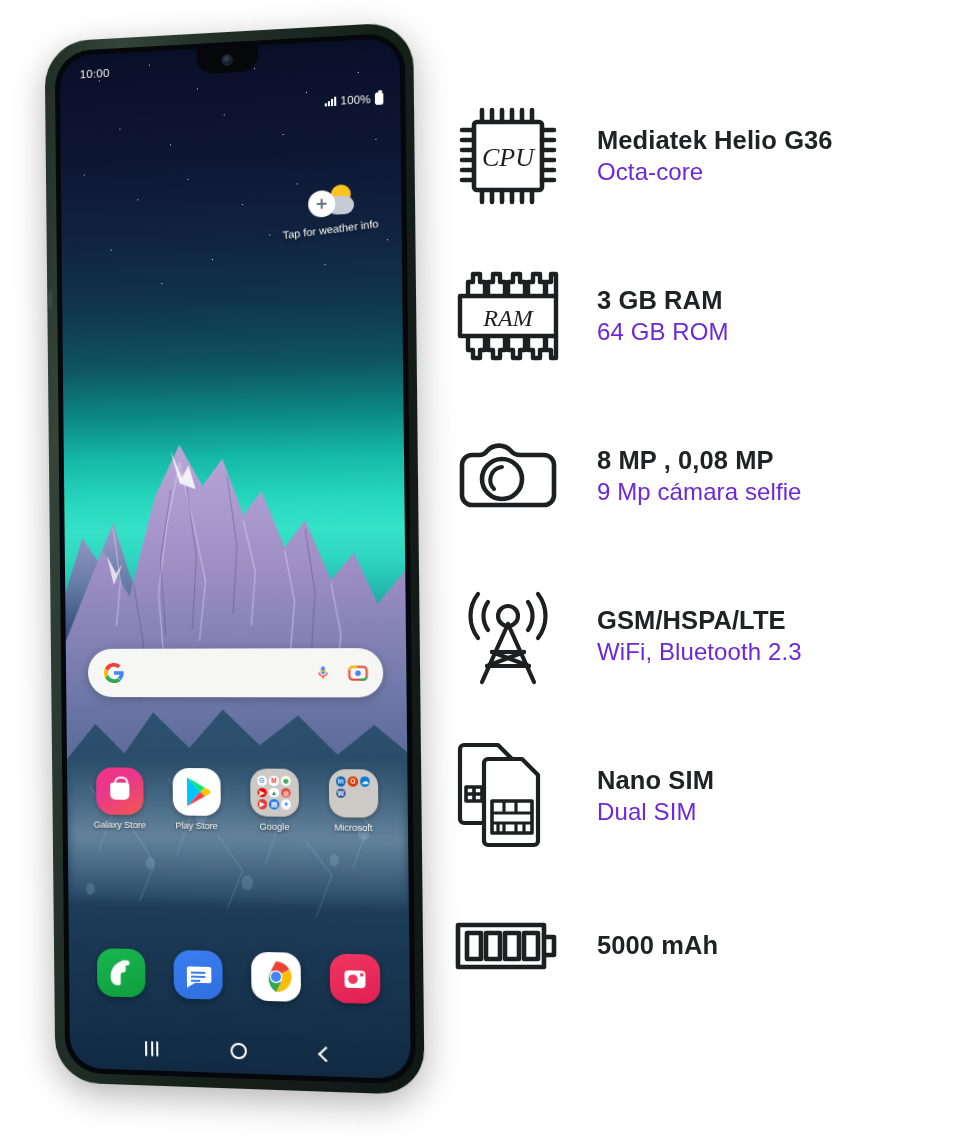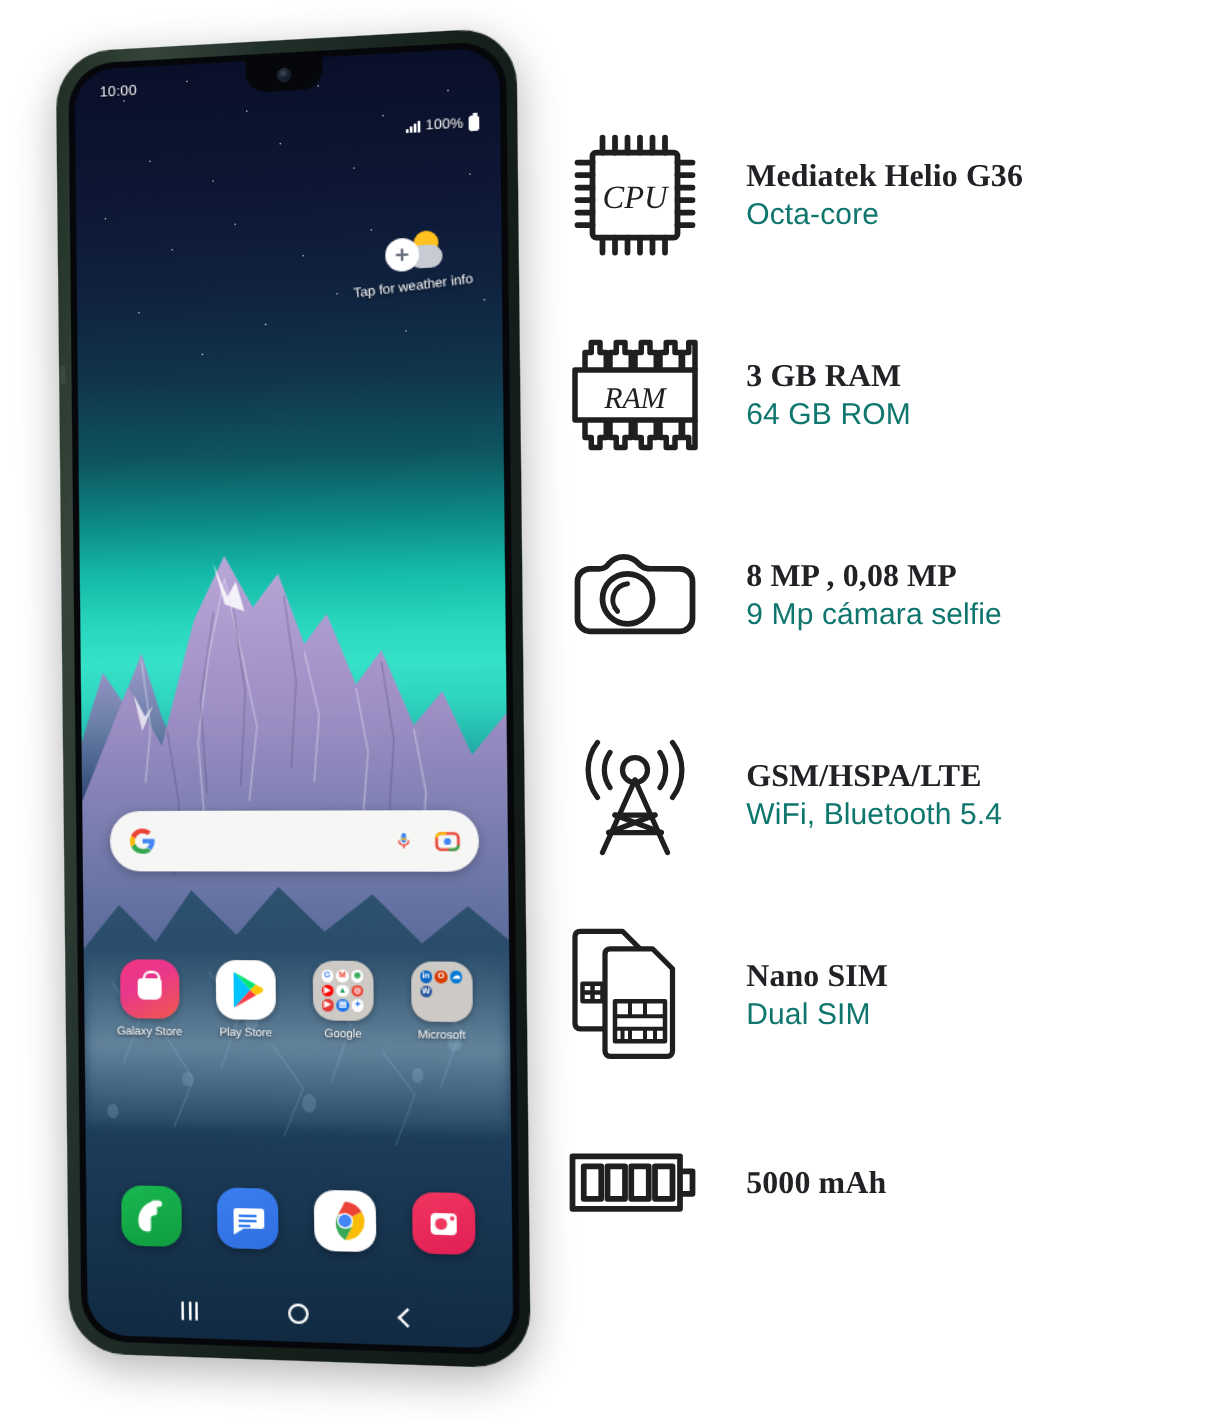--- a/index.html
+++ b/index.html
@@ -265,25 +265,24 @@
   .spec-icon {
     width: 125px; flex: 0 0 125px;
     display: flex; align-items: center; justify-content: center;
   }
   .spec-text { padding-left: 27px; }
   .spec-title {
     font-size: 25.5px; font-weight: bold;
     color: #202225; letter-spacing: 0.1px;
     line-height: 1.24;
     white-space: nowrap;
-    font-family: Liberation Serif, serif;
   }
   .spec-sub {
     font-size: 24px; font-weight: normal;
-    color: #0f766e; letter-spacing: 0.1px;
+    color: #6d28d9; letter-spacing: 0.1px;
     line-height: 1.3;
     white-space: nowrap;
   }
   .spec-icon svg { display: block; }
 </style>
 </head>
 <body>
 
 <div id="page">
 
@@ -582,21 +581,21 @@
             <path d="M26 58 a36 36 0 0 1 0 -44"></path>
             <path d="M86 14 a36 36 0 0 1 0 44"></path>
             <path d="M56 44 L30 102 M56 44 L82 102"></path>
             <path d="M40 72 L72 72 M35 86 L77 86"></path>
             <path d="M40 72 L77 86 M72 72 L35 86"></path>
           </g>
         </svg>
       </div>
       <div class="spec-text">
         <div class="spec-title">GSM/HSPA/LTE</div>
-        <div class="spec-sub">WiFi, Bluetooth 5.4</div>
+        <div class="spec-sub">WiFi, Bluetooth 2.3</div>
       </div>
     </div>
 
     <div class="spec-row">
       <div class="spec-icon">
         <svg width="112" height="118" viewBox="0 0 112 118">
           <g stroke="#1d1f21" stroke-width="4.2" fill="#fff" stroke-linejoin="round">
             <path d="M8 12 a4 4 0 0 1 4 -4 h34 l16 16 v58 a4 4 0 0 1 -4 4 h-46 a4 4 0 0 1 -4 -4 z"></path>
             <path d="M14 50 h16 v14 h-16 z M22 50 v14 M14 57 h16" stroke-width="3.6" fill="none"></path>
             <path d="M32 26 a4 4 0 0 1 4 -4 h34 l16 16 v66 a4 4 0 0 1 -4 4 h-46 a4 4 0 0 1 -4 -4 z"></path>

